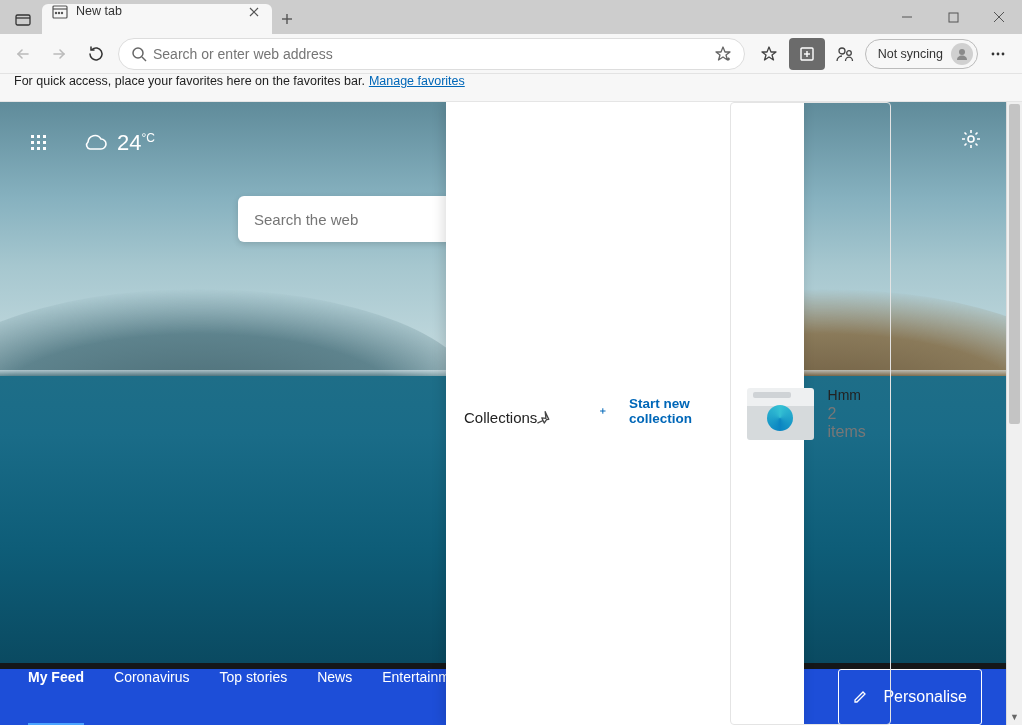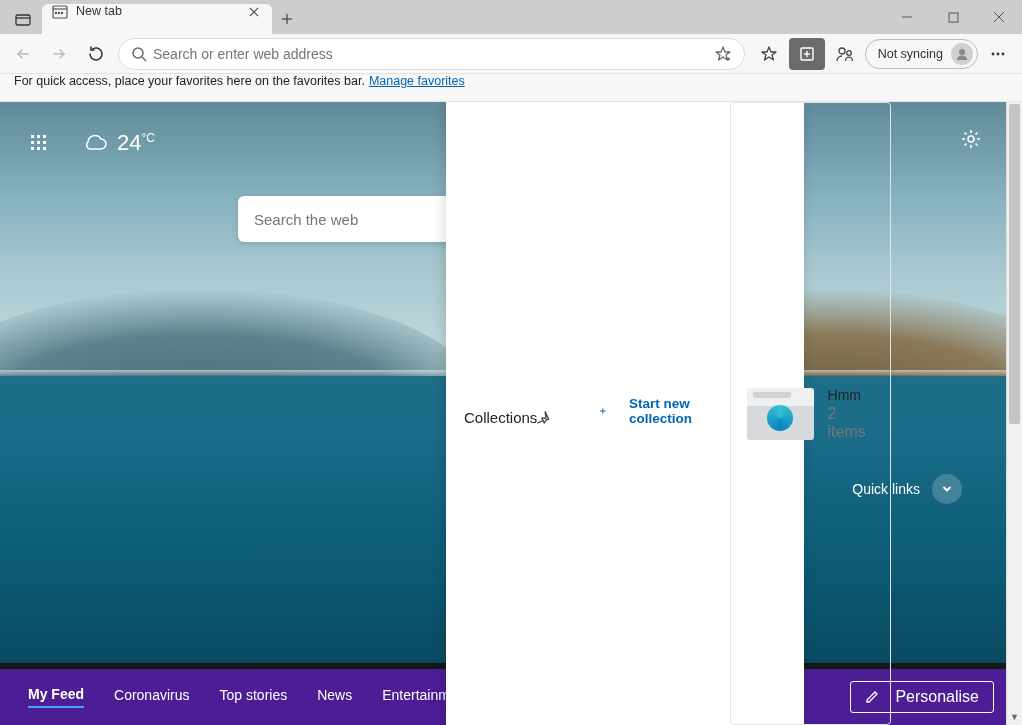--- a/index.html
+++ b/index.html
@@ -50,21 +50,21 @@
     background: radial-gradient(ellipse 60% 100% at 50% 100%, #4a6b74 0%, #5e838d 60%, rgba(0,0,0,0) 100%);
     border-radius: 50% 50% 0 0 / 100% 100% 0 0; filter: blur(0.3px);}
   .mtn-right { position:absolute; right:-8%; top:30%; width:55%; height:18%;
     background: radial-gradient(ellipse 60% 100% at 50% 100%, #6b5a3f 0%, #8a7a5a 60%, rgba(0,0,0,0) 100%);
     border-radius: 50% 50% 0 0 / 100% 100% 0 0; filter: blur(0.3px);}
   
   .water { position:absolute; left:0; right:0; top:44%; bottom:10%;
     background: linear-gradient(to bottom, #1e6e88 0%, #1a6c88 20%, #0e5d78 60%, #0a4a61 100%); }
   .shore { position:absolute; left:0; right:0; top:43%; height:6px; background:linear-gradient(to bottom, rgba(230,240,245,0.6), rgba(0,0,0,0)); }
   
-  .feedbar { position:absolute; left:0; right:0; bottom:0; height:56px; background:#4c1d95; display:flex; align-items:center; padding: 0 28px; gap:30px; color:#fff; font-size:14px; }
+  .feedbar { position:absolute; left:0; right:12px; bottom:0; height:56px; background:#1d4ed8; display:flex; padding: 0 28px; gap:30px; color:#fff; font-size:14px; }
   .feedbar .tab-item { cursor:pointer; padding-bottom:4px; }
   .feedbar .tab-item.active { font-weight:600; border-bottom:2px solid #4aa3ff; }
   .feedbar .spacer { flex:1; }
   .personalise-btn { border:1px solid #fff; border-radius:3px; padding:6px 14px; display:flex; align-items:center; gap:16px; cursor:pointer; font-size:16px; }
 
   
   .top-left { position:absolute; top:28px; left:30px; display:flex; align-items:center; gap:33px; color:#fff; }
   .grid-icon { cursor:pointer; }
   .weather { display:flex; align-items:center; gap:8px; font-size:22px; }
   .weather sup { font-size:12px; }
@@ -268,28 +268,20 @@
     <svg width="22" height="22" viewBox="0 0 22 22" stroke="#fff" fill="none" stroke-width="1.6">
         <circle cx="11" cy="11" r="3"></circle>
         <path d="M11 2v3M11 17v3M2 11h3M17 11h3M4.5 4.5l2 2M15.5 15.5l2 2M17.5 4.5l-2 2M6.5 15.5l-2 2"></path>
       </svg>
   </div>
 
   <div class="search-box">
     <input type="text" placeholder="Search the web" style="">
   </div>
 
-  <div class="quick-links">
-    <span>Quick links</span>
-    <span class="ql-chev">
-      <svg width="12" height="12" viewBox="0 0 12 12" stroke="#fff" fill="none" stroke-width="1.8" stroke-linecap="round">
-          <polyline points="3,4.5 6,7.5 9,4.5"></polyline>
-        </svg>
-    </span>
-  </div>
 
   <div class="feedbar">
     <span class="tab-item active">My Feed</span>
     <span class="tab-item">Coronavirus</span>
     <span class="tab-item">Top stories</span>
     <span class="tab-item">News</span>
     <span class="tab-item">Entertainment</span>
     <span class="spacer"></span>
     <div class="personalise-btn">
       <svg width="14" height="14" viewBox="0 0 14 14" stroke="#fff" fill="none" stroke-width="1.3">

